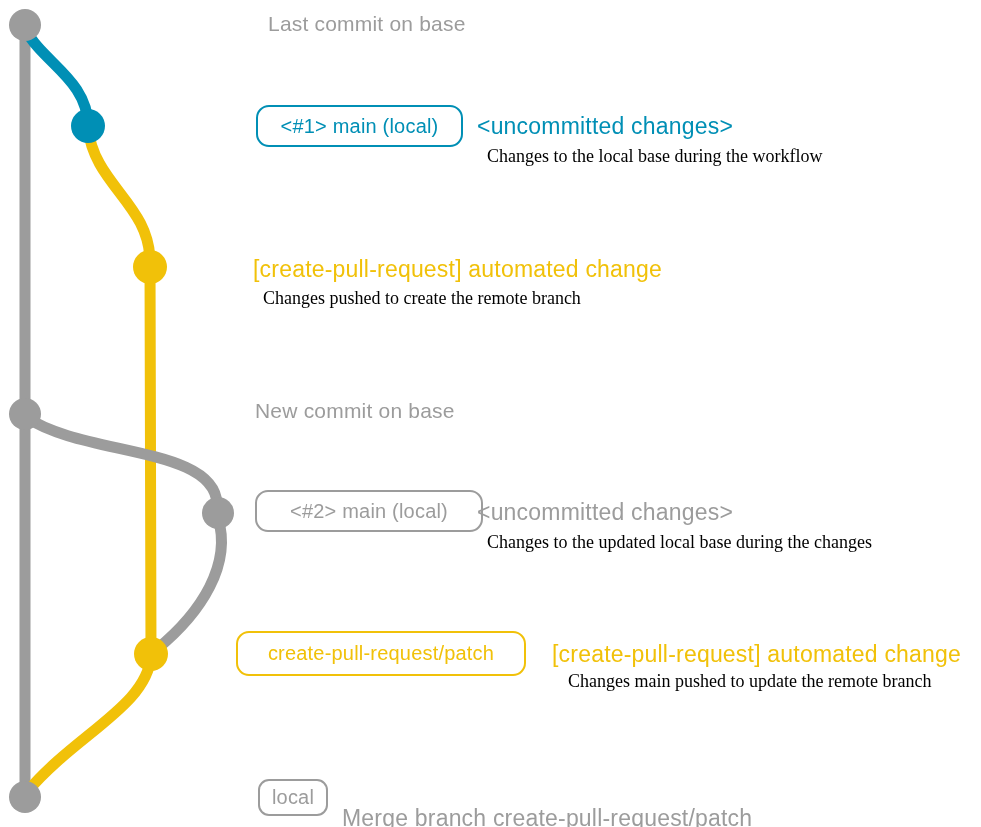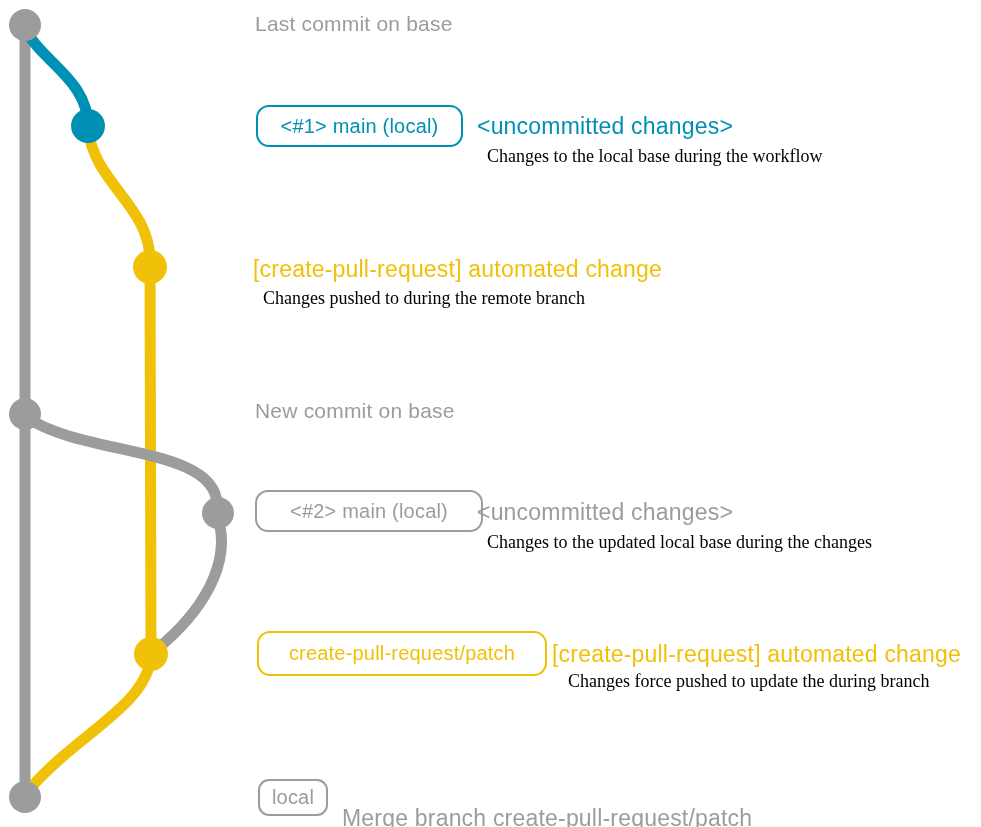--- a/index.html
+++ b/index.html
@@ -82,41 +82,41 @@
 
   <circle cx="25" cy="25" r="16" class="f-gray"></circle>
   <circle cx="88" cy="126" r="17" class="f-blue"></circle>
   <circle cx="150" cy="267" r="17" class="f-yellow"></circle>
   <circle cx="25" cy="414" r="16" class="f-gray"></circle>
   <circle cx="218" cy="513" r="16" class="f-gray"></circle>
   <circle cx="151" cy="654" r="17" class="f-yellow"></circle>
   <circle cx="25" cy="797" r="16" class="f-gray"></circle>
 </svg>
 
-<div class="abs row-title t-gray" style="left:255px; top:12px;">Last commit on base</div>
+<div class="abs row-title t-gray" style="left:268px; top:12px;">Last commit on base</div>
 
 <div class="abs badge t-blue" style="left:256px; top:105px; width:207px; height:42px;">
   <span>&lt;#1&gt; main (local)</span>
 </div>
 <div class="abs heading t-blue" style="left:477px; top:113px;">&lt;uncommitted changes&gt;</div>
 <div class="abs desc t-black" style="left:487px; top:146px;">Changes to the local base during the workflow</div>
 
 <div class="abs heading t-yellow" style="left:253px; top:256px;">[create-pull-request] automated change</div>
-<div class="abs desc t-black" style="left:263px; top:288px;">Changes pushed to during the remote branch</div>
+<div class="abs desc t-black" style="left:263px; top:288px;">Changes pushed to create the remote branch</div>
 
 <div class="abs row-title t-gray" style="left:255px; top:399px;">New commit on base</div>
 
 <div class="abs badge t-gray" style="left:255px; top:490px; width:228px; height:42px;">
   <span>&lt;#2&gt; main (local)</span>
 </div>
 <div class="abs heading t-gray" style="left:477px; top:499px;">&lt;uncommitted changes&gt;</div>
 <div class="abs desc t-black" style="left:487px; top:532px;">Changes to the updated local base during the changes</div>
 
-<div class="abs badge t-yellow" style="left:257px; top:631px; width:290px; height:45px;">
+<div class="abs badge t-yellow" style="left:236px; top:631px; width:290px; height:45px;">
   <span>create-pull-request/patch</span>
 </div>
 <div class="abs heading t-yellow" style="left:552px; top:641px;">[create-pull-request] automated change</div>
-<div class="abs desc t-black" style="left:568px; top:671px;">Changes force pushed to update the during branch</div>
+<div class="abs desc t-black" style="left:568px; top:671px;">Changes main pushed to update the remote branch</div>
 
 <div class="abs badge t-gray" style="left:258px; top:779px; width:70px; height:37px; border-radius:11px;">
   <span>local</span>
 </div>
 <div class="abs heading t-gray" style="left:342px; top:785px;margin-top:20px;">Merge branch create-pull-request/patch</div>
 
 </body></html>

